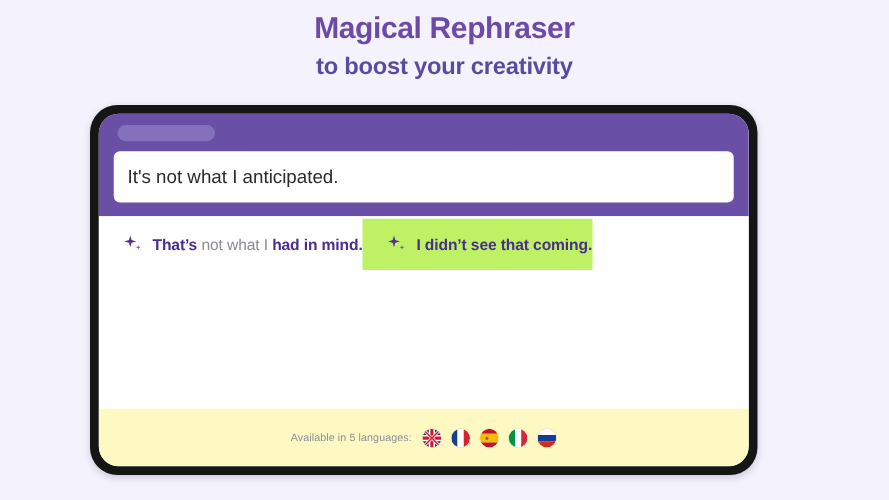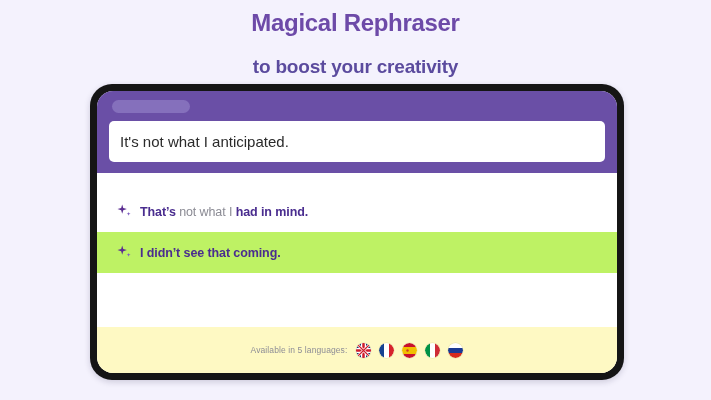--- a/index.html
+++ b/index.html
@@ -15,26 +15,26 @@
   .heading-wrap {
     position:absolute; top:8px; left:0; width:711px;
     text-align:center;
   }
   .title {
     font-size:24px; font-weight:bold; color:#6d4aa8;
     letter-spacing:-0.3px; line-height:30px;
   }
   .subtitle {
     font-size:19px; font-weight:bold; color:#5b4b9e;
-    letter-spacing:-0.2px; line-height:26px; margin-top:16px;
+    letter-spacing:-0.2px; line-height:26px; margin-top:3px;
   }
 
   
   .device {
-    position:absolute; left:90px; top:84px;
+    position:absolute; left:72px; top:84px;
     width:534px; height:296px;
     background:#151515;
     border-radius:22px;
     padding:7px;
     box-shadow:0 2px 6px rgba(30,20,60,0.18);
   }
   .screen {
     width:100%; height:100%;
     background:#ffffff;
     border-radius:16px;
@@ -63,22 +63,22 @@
   }
   .input-text {
     font-size:15px; color:#2b2b2b; line-height:41px;
     white-space:nowrap; overflow:hidden;
   }
 
   
   .suggestions {
     flex:1 1 auto;
     background:#ffffff;
-    display:flex; flex-direction:column;
-    padding-top:18px;
+    display:flex; flex-direction:row;
+    padding-top:2px;
   }
   .suggestion-row {
     position:relative;
     height:41px;
     display:flex; align-items:center;
     padding-left:19px;
     flex:0 0 auto;
   }
   .suggestion-row.highlighted { background:#bef264; }
   .suggestion-row.divided::after {

